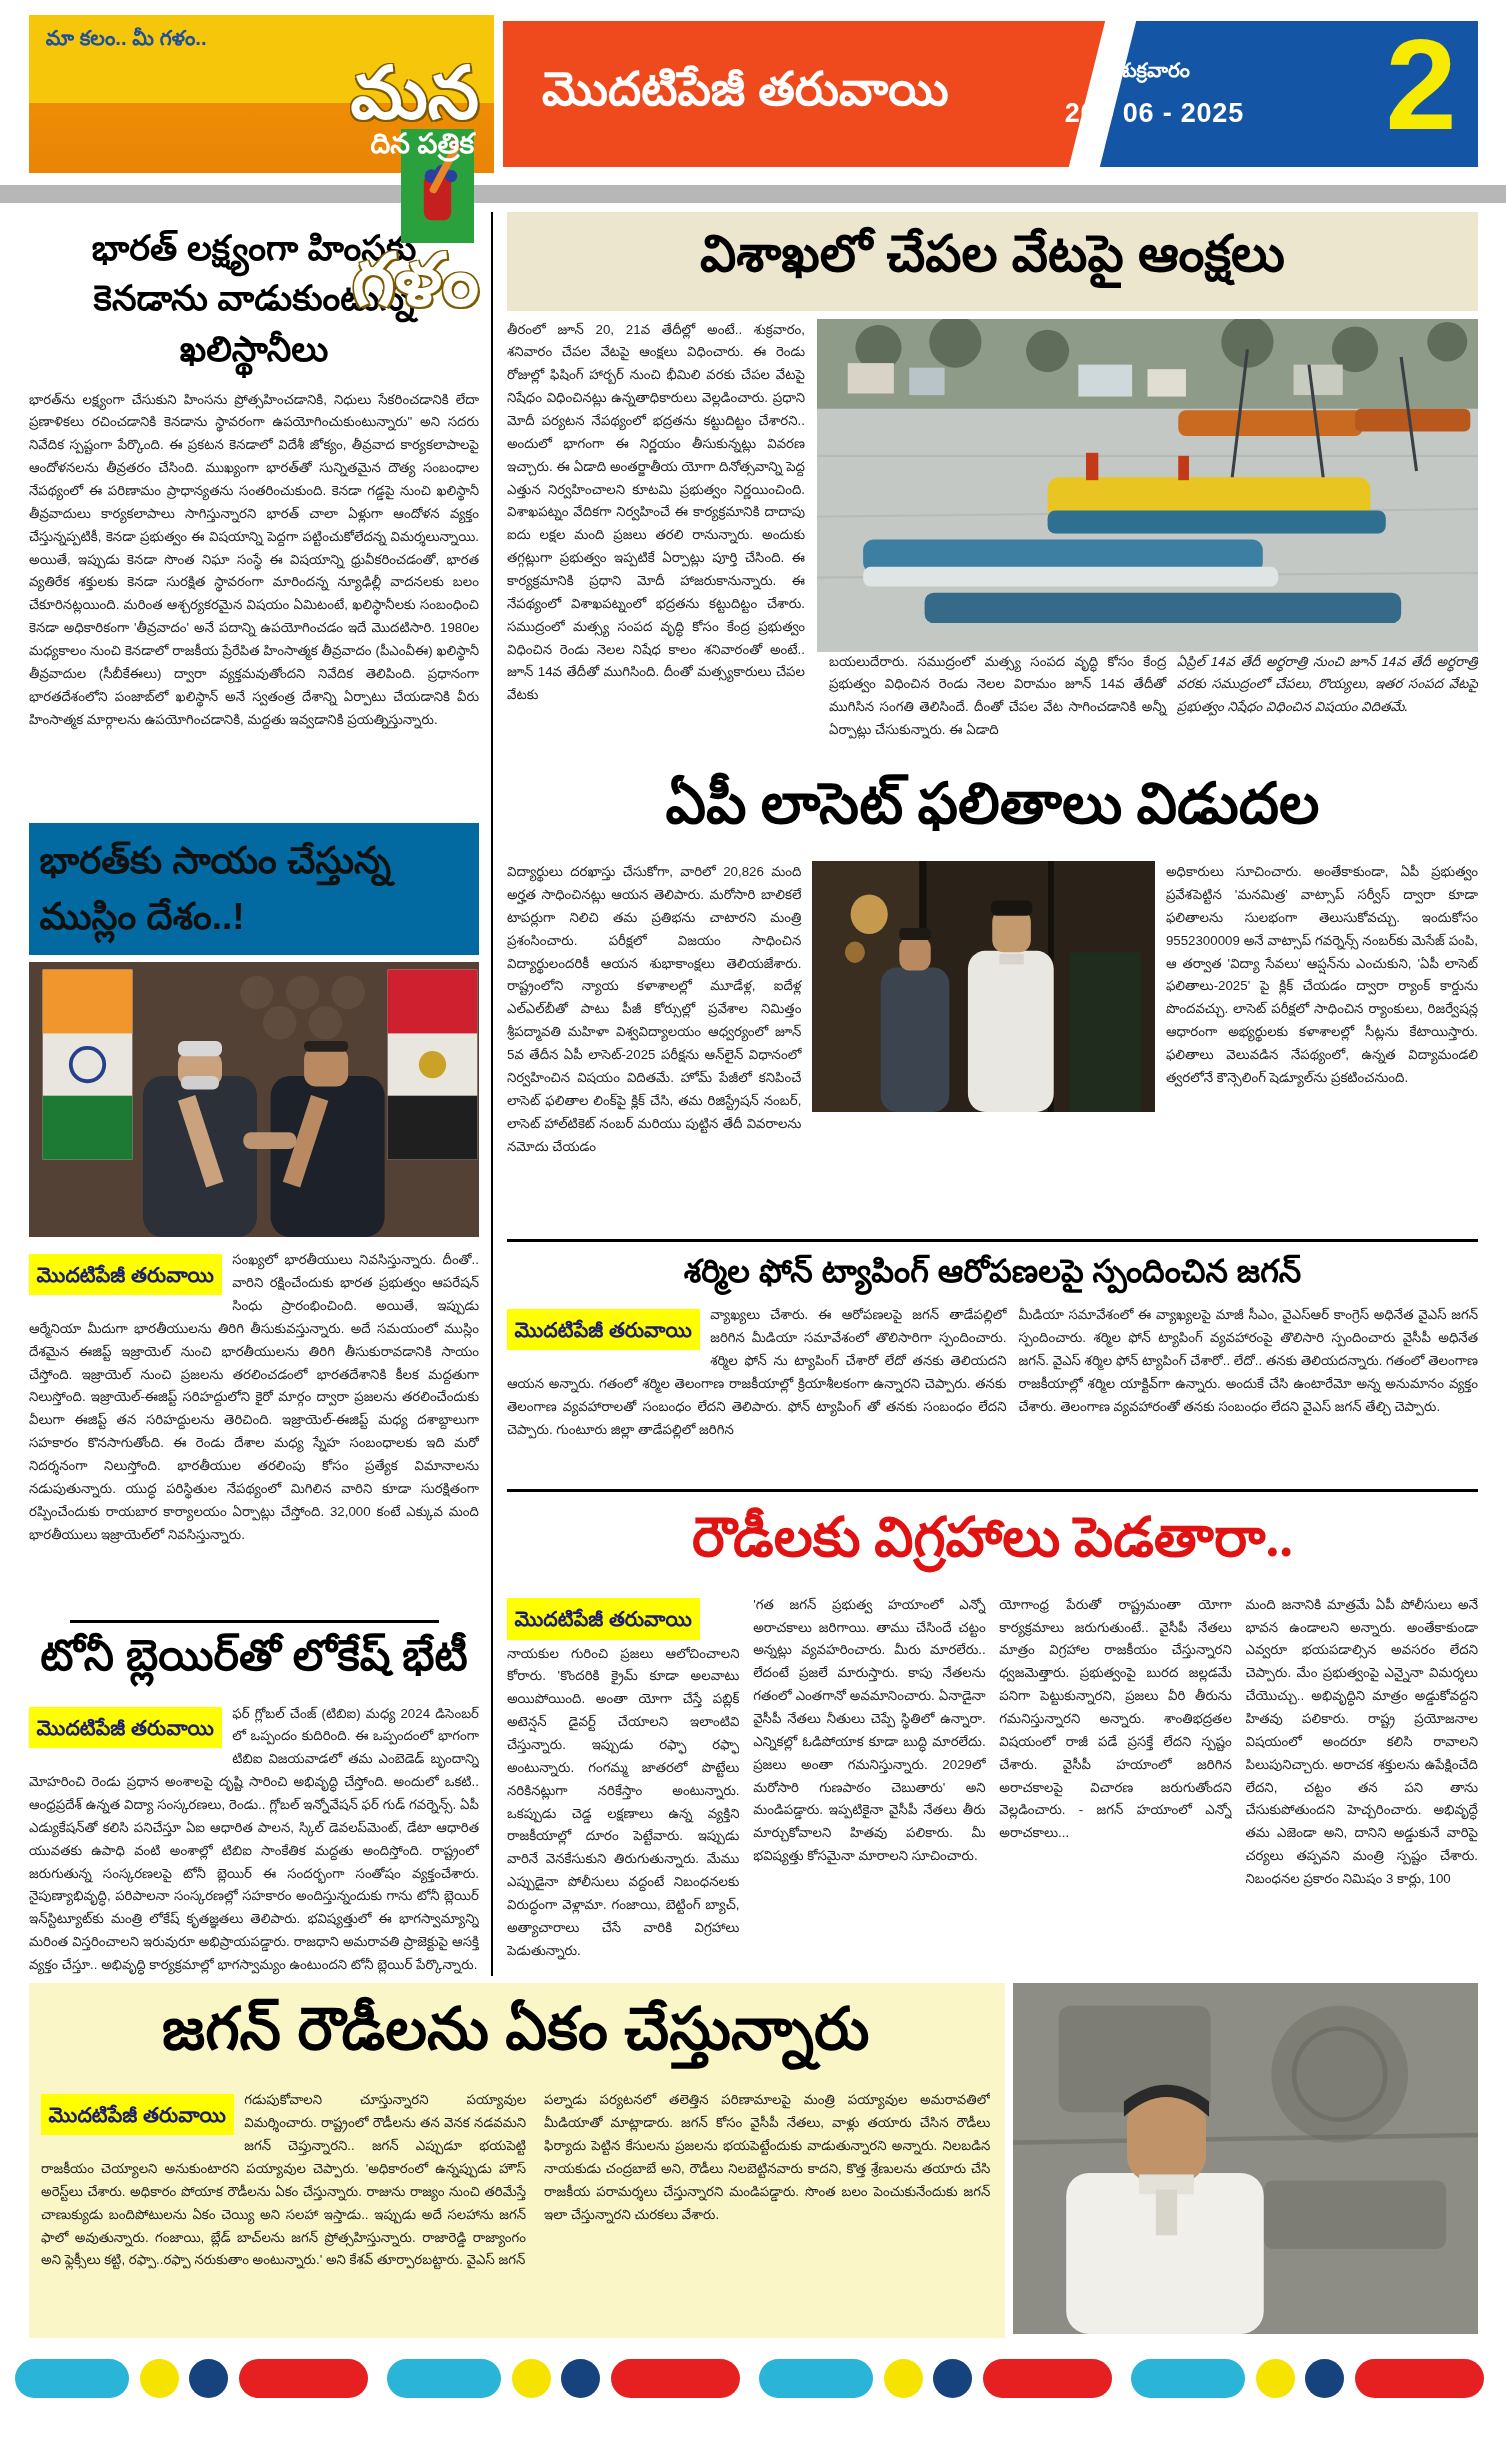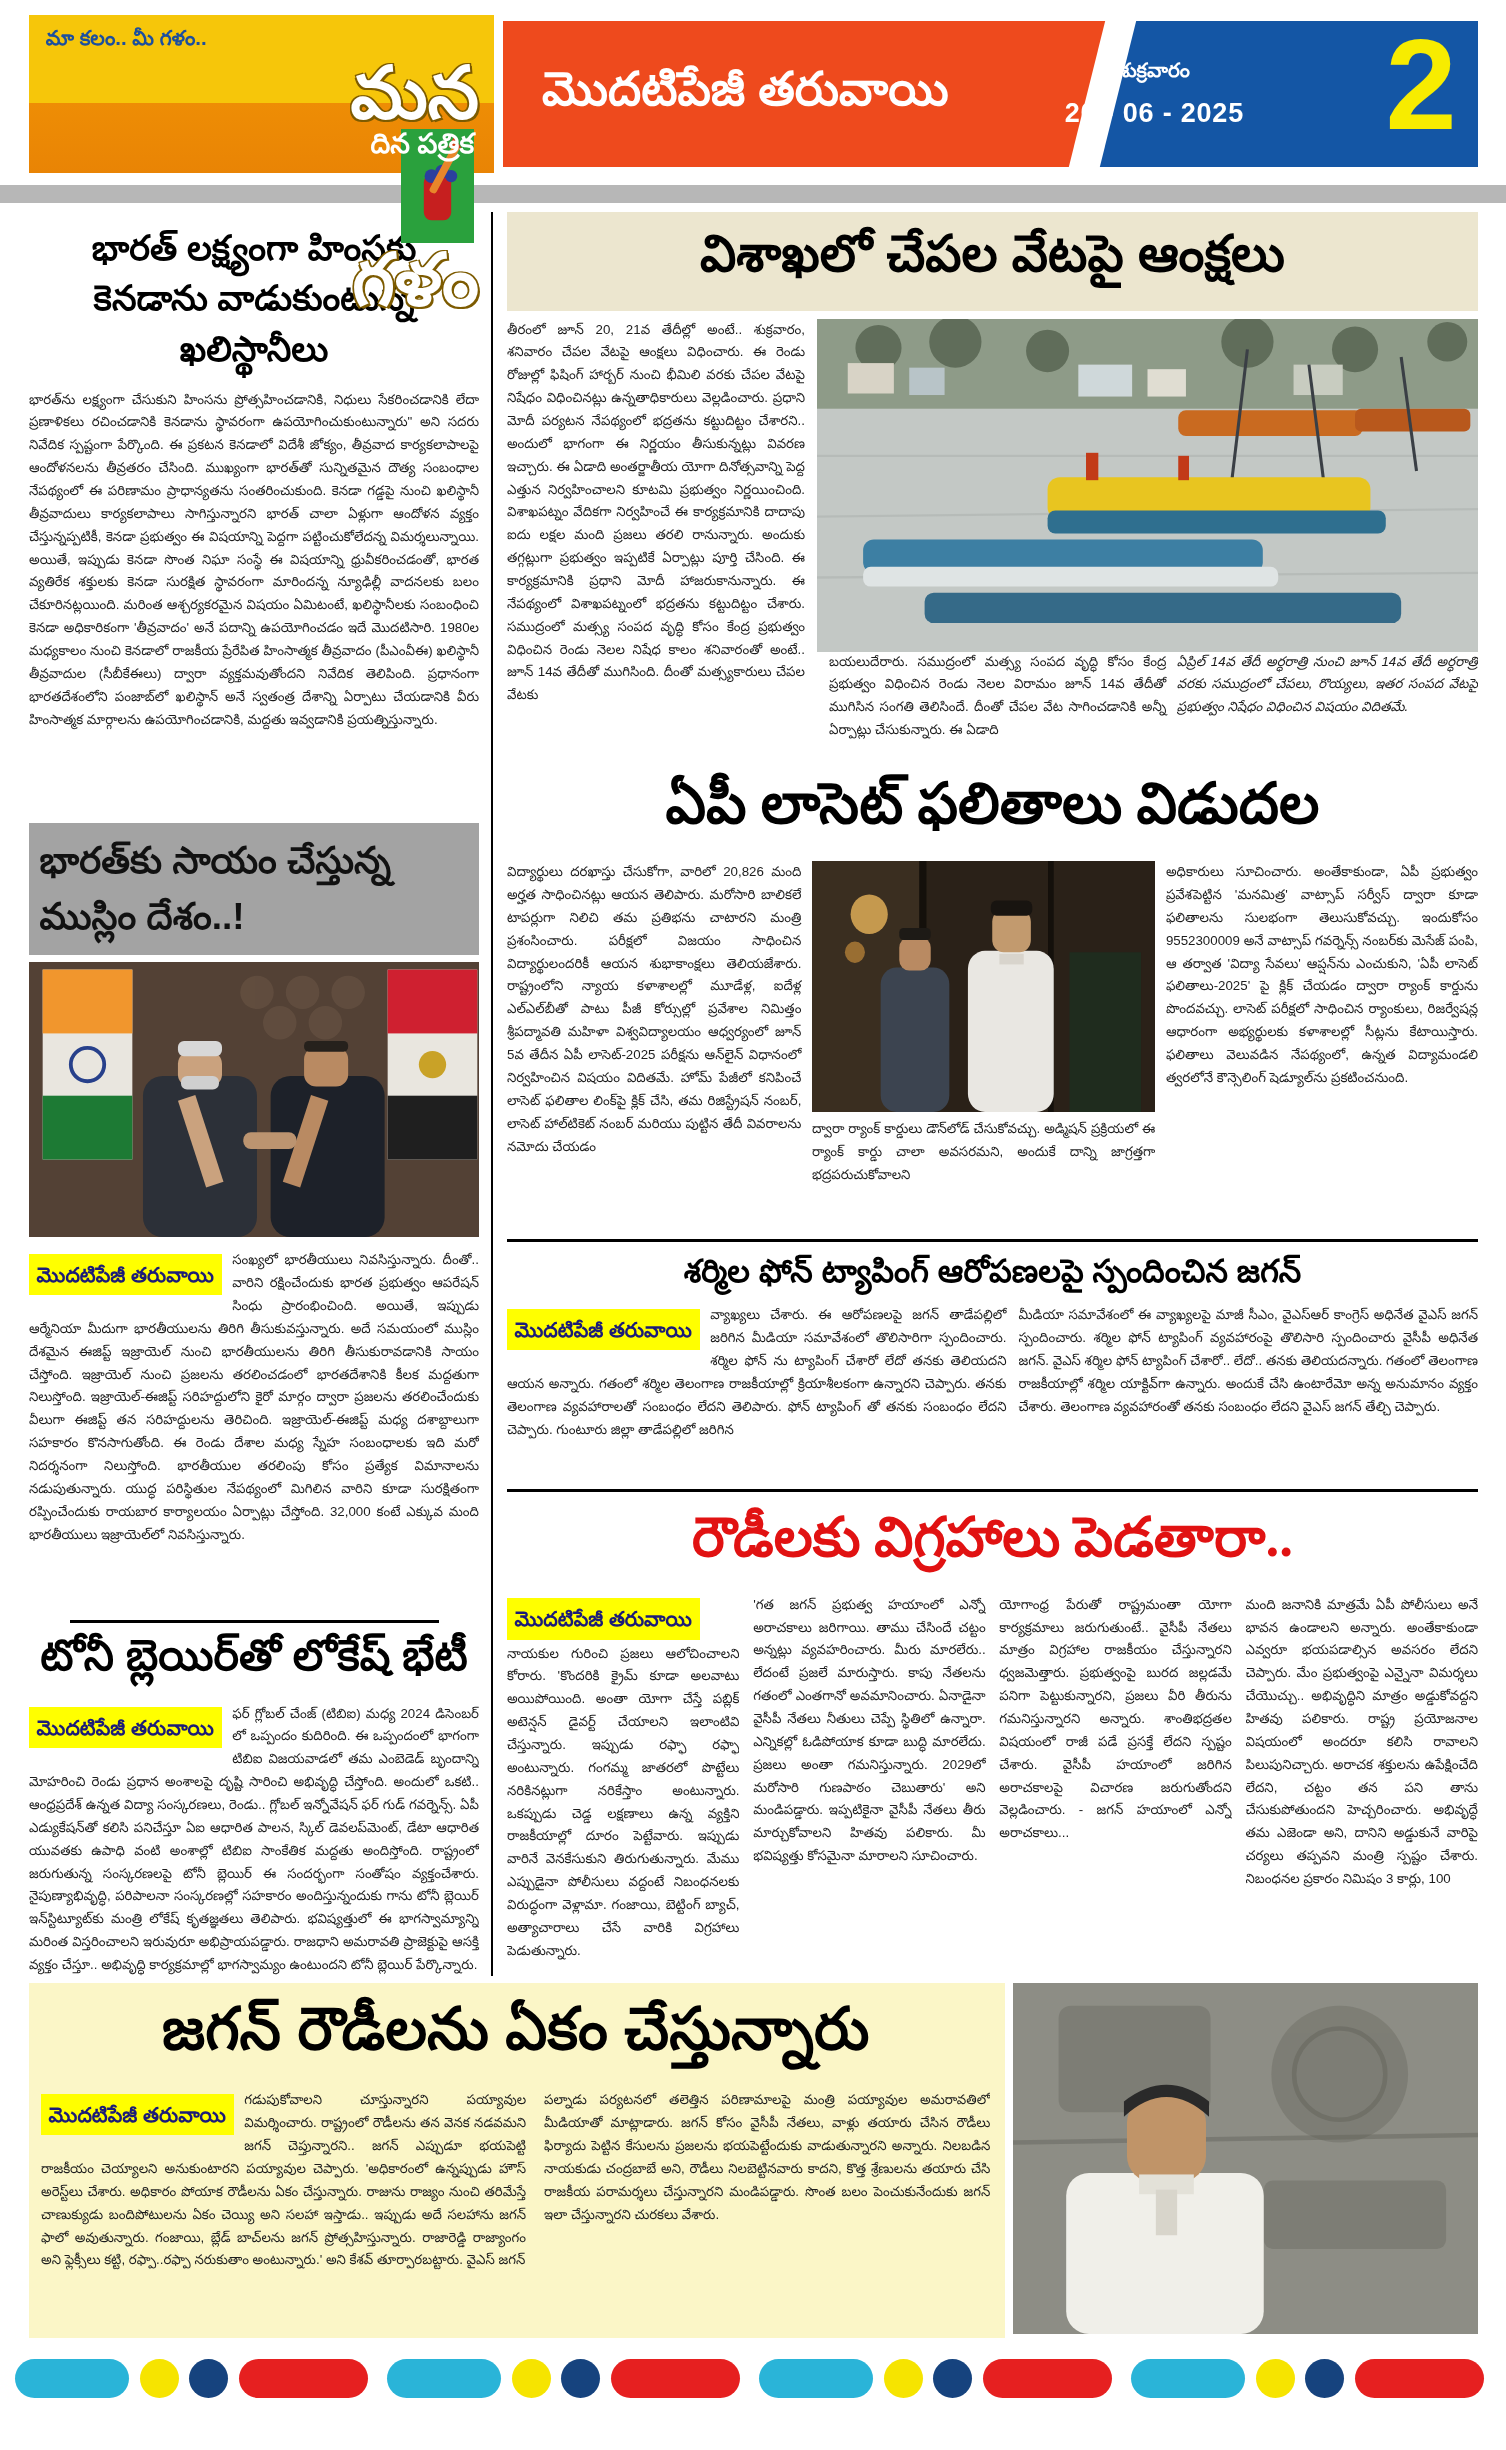--- a/index.html
+++ b/index.html
@@ -52,21 +52,21 @@
   .byline {
     float:left; background:#ffff00; color:#1b1b78; font-weight:bold;
     font-size:20.5px; padding:3px 7.6px; margin:4.6px 10.6px 3px 0;
   }
   .h-rule { border:none; border-top:3px solid #000; }
 
   
   .khalistan-head { font-size:35px; line-height:1.45; margin:10.6px 3px 13.7px 3px; }
   .khalistan-body { height:422px; overflow:hidden; }
   .muslim-head {
-    background:#a3a3a3; font-size:37px; line-height:1.5; text-align:left;
+    background:#0369a1; font-size:37px; line-height:1.5; text-align:left;
     padding:10.6px 7.6px 10.6px 10.6px; margin-top:12px; font-weight:bold;
   }
   .muslim-photo { height:275px; margin-top:7.6px; position:relative; overflow:hidden; }
   .muslim-body { margin-top:12px; height:357px; overflow:hidden; }
   .blair-rule { width:82%; margin:13.7px auto 6px auto; }
   .blair-head { font-size:43px; margin:7.6px 0 12px 0; }
   .blair-body { height:273px; overflow:hidden; }
 
   
   .fishing-headband { background:#ece6cf; padding:12px 6px 15px 6px; }
@@ -302,21 +302,20 @@
               <rect x="96" y="140" width="96" height="190" rx="22" fill="#3c4450"></rect>
               <rect x="122" y="100" width="44" height="44" rx="14" fill="#b98a62"></rect>
               <rect x="122" y="88" width="44" height="16" rx="6" fill="#1d1a16"></rect>
 
               <rect x="218" y="118" width="120" height="212" rx="24" fill="#e9e7e2"></rect>
               <rect x="252" y="64" width="54" height="56" rx="16" fill="#c29a6e"></rect>
               <rect x="250" y="52" width="58" height="20" rx="8" fill="#181410"></rect>
               <rect x="262" y="122" width="34" height="14" fill="#d8d4cc"></rect>
             </svg>
           </div>
-          <p class="body-text lawcet-center-text">ద్వారా ర్యాంక్ కార్డులు డౌన్‌లోడ్ చేసుకోవచ్చు. అడ్మిషన్ ప్రక్రియలో ఈ ర్యాంక్ కార్డు చాలా అవసరమని, అందుకే దాన్ని జాగ్రత్తగా భద్రపరుచుకోవాలని</p>
         </div>
         <p class="body-text lawcet-c3">అధికారులు సూచించారు. అంతేకాకుండా, ఏపీ ప్రభుత్వం ప్రవేశపెట్టిన 'మనమిత్ర' వాట్సాప్ సర్వీస్ ద్వారా కూడా ఫలితాలను సులభంగా తెలుసుకోవచ్చు. ఇందుకోసం 9552300009 అనే వాట్సాప్ గవర్నెన్స్ నంబర్‌కు మెసేజ్ పంపి, ఆ తర్వాత 'విద్యా సేవలు' ఆప్షన్‌ను ఎంచుకుని, 'ఏపీ లాసెట్ ఫలితాలు-2025' పై క్లిక్ చేయడం ద్వారా ర్యాంక్ కార్డును పొందవచ్చు. లాసెట్ పరీక్షలో సాధించిన ర్యాంకులు, రిజర్వేషన్ల ఆధారంగా అభ్యర్థులకు కళాశాలల్లో సీట్లను కేటాయిస్తారు. ఫలితాలు వెలువడిన నేపథ్యంలో, ఉన్నత విద్యామండలి త్వరలోనే కౌన్సెలింగ్ షెడ్యూల్‌ను ప్రకటించనుంది.</p>
       </div>
     </article>
 
     <article>
       <hr class="h-rule sharmila-rule">
       <h2 class="headline sharmila-head">శర్మిల ఫోన్ ట్యాపింగ్ ఆరోపణలపై స్పందించిన జగన్</h2>
       <div class="sharmila-row">
         <p class="body-text sharmila-c1">

